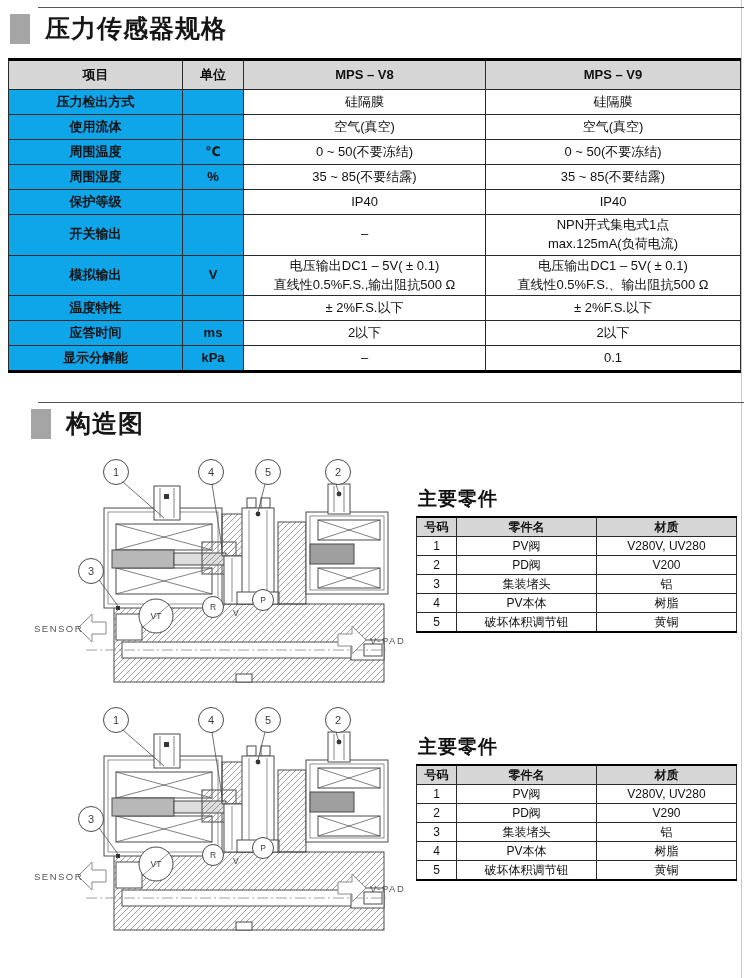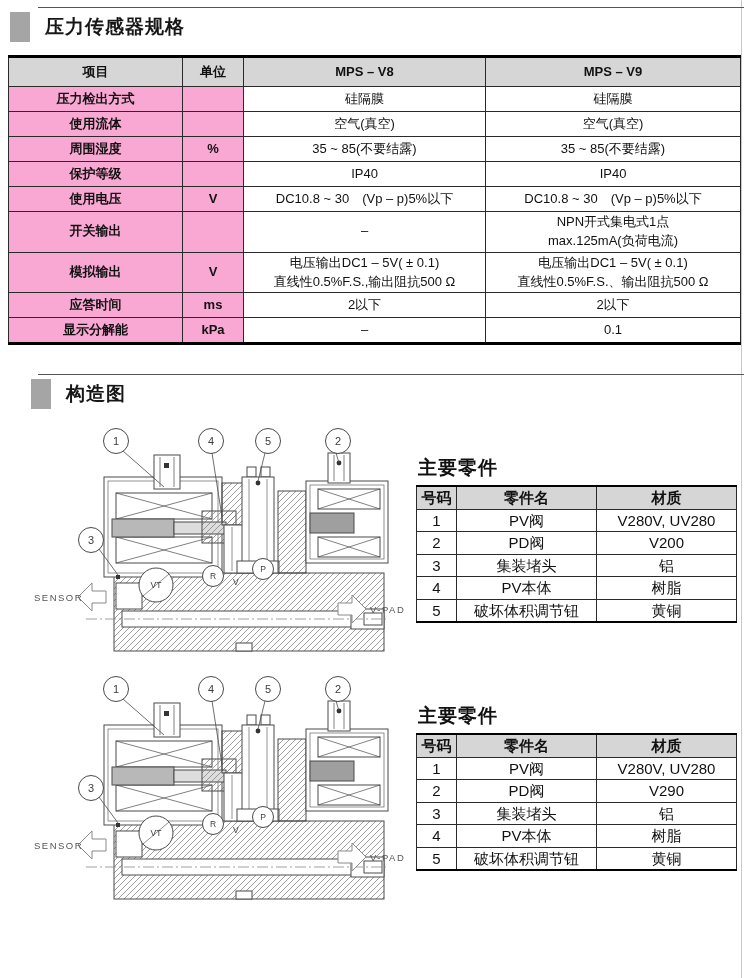--- a/index.html
+++ b/index.html
@@ -7,43 +7,43 @@
     width:744px;min-height:978px;position:relative;
     font-family:"Liberation Sans","DejaVu Sans",sans-serif;
     color:#111;-webkit-font-smoothing:antialiased;
   }
   .page-edge{position:absolute;top:0;bottom:0;right:2px;width:1px;background:#c9c9c9;}
 
   
   .section-heading{position:relative;display:flex;align-items:center;margin:0 0 0 10px;padding-top:12px;}
   .section-heading .rule{position:absolute;top:7px;left:28px;right:-6px;border-top:1px solid #555;}
   .section-heading .bullet{width:20px;height:30px;background:#a5a5a5;margin-right:15px;flex:0 0 auto;}
-  .section-heading h2{margin:0;font-size:19px;font-weight:bold;letter-spacing:1px;color:#161616;}
+  .section-heading h2{margin:0;font-size:25px;font-weight:bold;letter-spacing:1px;color:#161616;}
 
   
   .spec-wrap{margin:13px 4px 0 8px;}
   table{border-collapse:collapse;table-layout:fixed;}
   .spec-table{width:732px;border-top:3px solid #000;border-bottom:3px solid #000;}
   .spec-table th,.spec-table td{
     border:1px solid #2a2a2a;text-align:center;vertical-align:middle;
     font-size:13px;padding:1px 4px;line-height:1.45;white-space:pre-line;
   }
   .spec-table thead th{background:#d6d6d6;height:26px;font-weight:bold;}
   .spec-table td{height:22px;}
-  .spec-table .c-label,.spec-table .c-unit{background:#f9a8d4;font-weight:bold;}
+  .spec-table .c-label,.spec-table .c-unit{background:#0ea5e9;font-weight:bold;}
 
   
   .assembly{display:flex;align-items:flex-start;margin-top:16px;}
   .assembly + .assembly{margin-top:6px;}
   .diagram{flex:0 0 auto;margin-left:26px;}
   .parts{flex:0 0 auto;margin-left:12px;margin-top:30px;}
   .parts-title{font-size:19px;font-weight:bold;margin:0 0 4px 2px;letter-spacing:1px;}
   .parts-table{width:320px;border-top:2px solid #000;border-bottom:2px solid #000;}
   .parts-table th,.parts-table td{
-    border:1px solid #2a2a2a;text-align:center;font-size:15px;padding:1px 2px;height:16px;line-height:1.3;
+    border:1px solid #2a2a2a;text-align:center;font-size:12px;padding:1px 2px;height:16px;line-height:1.3;
   }
   .parts-table thead th{background:#d6d6d6;font-weight:bold;}
 
   
   svg text{font-family:"Liberation Sans","DejaVu Sans",sans-serif;fill:#3c3c3c;}
   .callout-num{font-size:11px;}
   .port-lbl{font-size:8.5px;}
   .flow-lbl{font-size:9.5px;letter-spacing:1.5px;fill:#555;}
 </style>
 </head>
@@ -80,51 +80,57 @@
           <td class="c-val">硅隔膜</td>
           <td class="c-val">硅隔膜</td>
         </tr>
         <tr>
           <td class="c-label">使用流体</td>
           <td class="c-unit"></td>
           <td class="c-val">空气(真空)</td>
           <td class="c-val">空气(真空)</td>
         </tr>
         <tr>
+          <td class="c-label">周围温度</td>
+          <td class="c-unit">℃</td>
+          <td class="c-val">0 ~ 50(不要冻结)</td>
+          <td class="c-val">0 ~ 50(不要冻结)</td>
+        </tr>
+        <tr>
           <td class="c-label">周围湿度</td>
           <td class="c-unit">%</td>
           <td class="c-val">35 ~ 85(不要结露)</td>
           <td class="c-val">35 ~ 85(不要结露)</td>
         </tr>
         <tr>
           <td class="c-label">保护等级</td>
           <td class="c-unit"></td>
           <td class="c-val">IP40</td>
           <td class="c-val">IP40</td>
-        </tr>
-        <tr>
-          <td class="c-label">使用电压</td>
-          <td class="c-unit">V</td>
-          <td class="c-val">DC10.8 ~ 30　(Vp – p)5%以下</td>
-          <td class="c-val">DC10.8 ~ 30　(Vp – p)5%以下</td>
         </tr>
         <tr>
           <td class="c-label">开关输出</td>
           <td class="c-unit"></td>
           <td class="c-val">–</td>
           <td class="c-val">NPN开式集电式1点
 max.125mA(负荷电流)</td>
         </tr>
         <tr>
           <td class="c-label">模拟输出</td>
           <td class="c-unit">V</td>
           <td class="c-val">电压输出DC1 – 5V( ± 0.1)
 直线性0.5%F.S.,输出阻抗500 Ω</td>
           <td class="c-val">电压输出DC1 – 5V( ± 0.1)
 直线性0.5%F.S.、输出阻抗500 Ω</td>
+        </tr>
+        <tr>
+          <td class="c-label">温度特性</td>
+          <td class="c-unit"></td>
+          <td class="c-val">± 2%F.S.以下</td>
+          <td class="c-val">± 2%F.S.以下</td>
         </tr>
         <tr>
           <td class="c-label">应答时间</td>
           <td class="c-unit">ms</td>
           <td class="c-val">2以下</td>
           <td class="c-val">2以下</td>
         </tr>
         <tr>
           <td class="c-label">显示分解能</td>
           <td class="c-unit">kPa</td>

